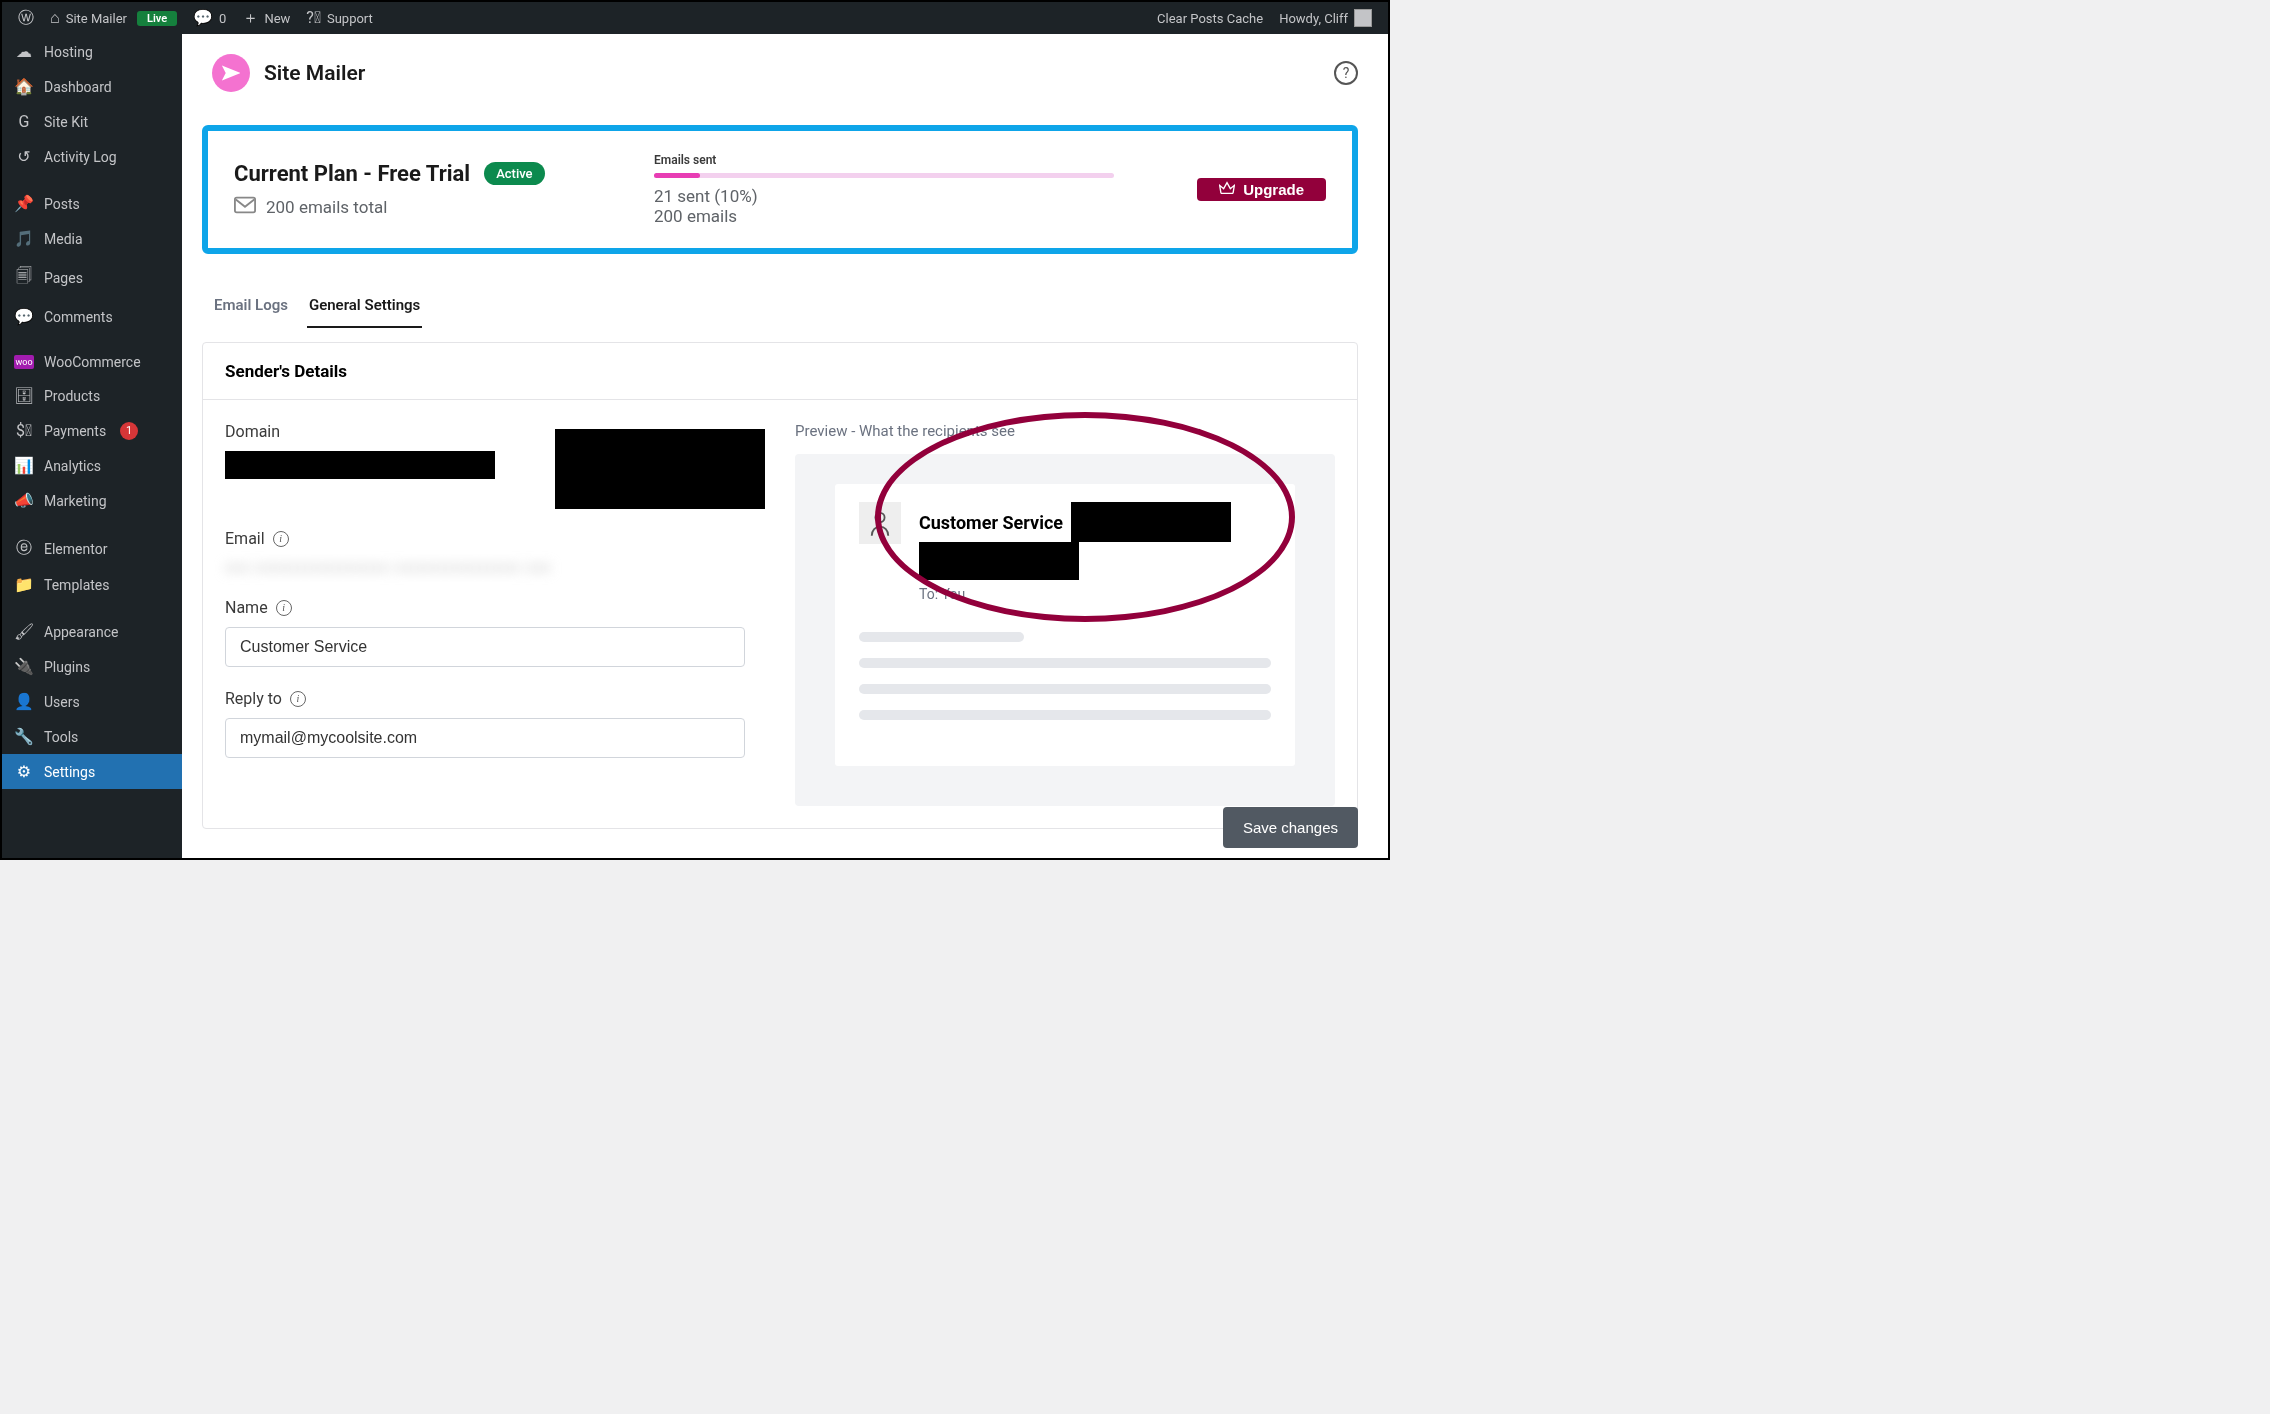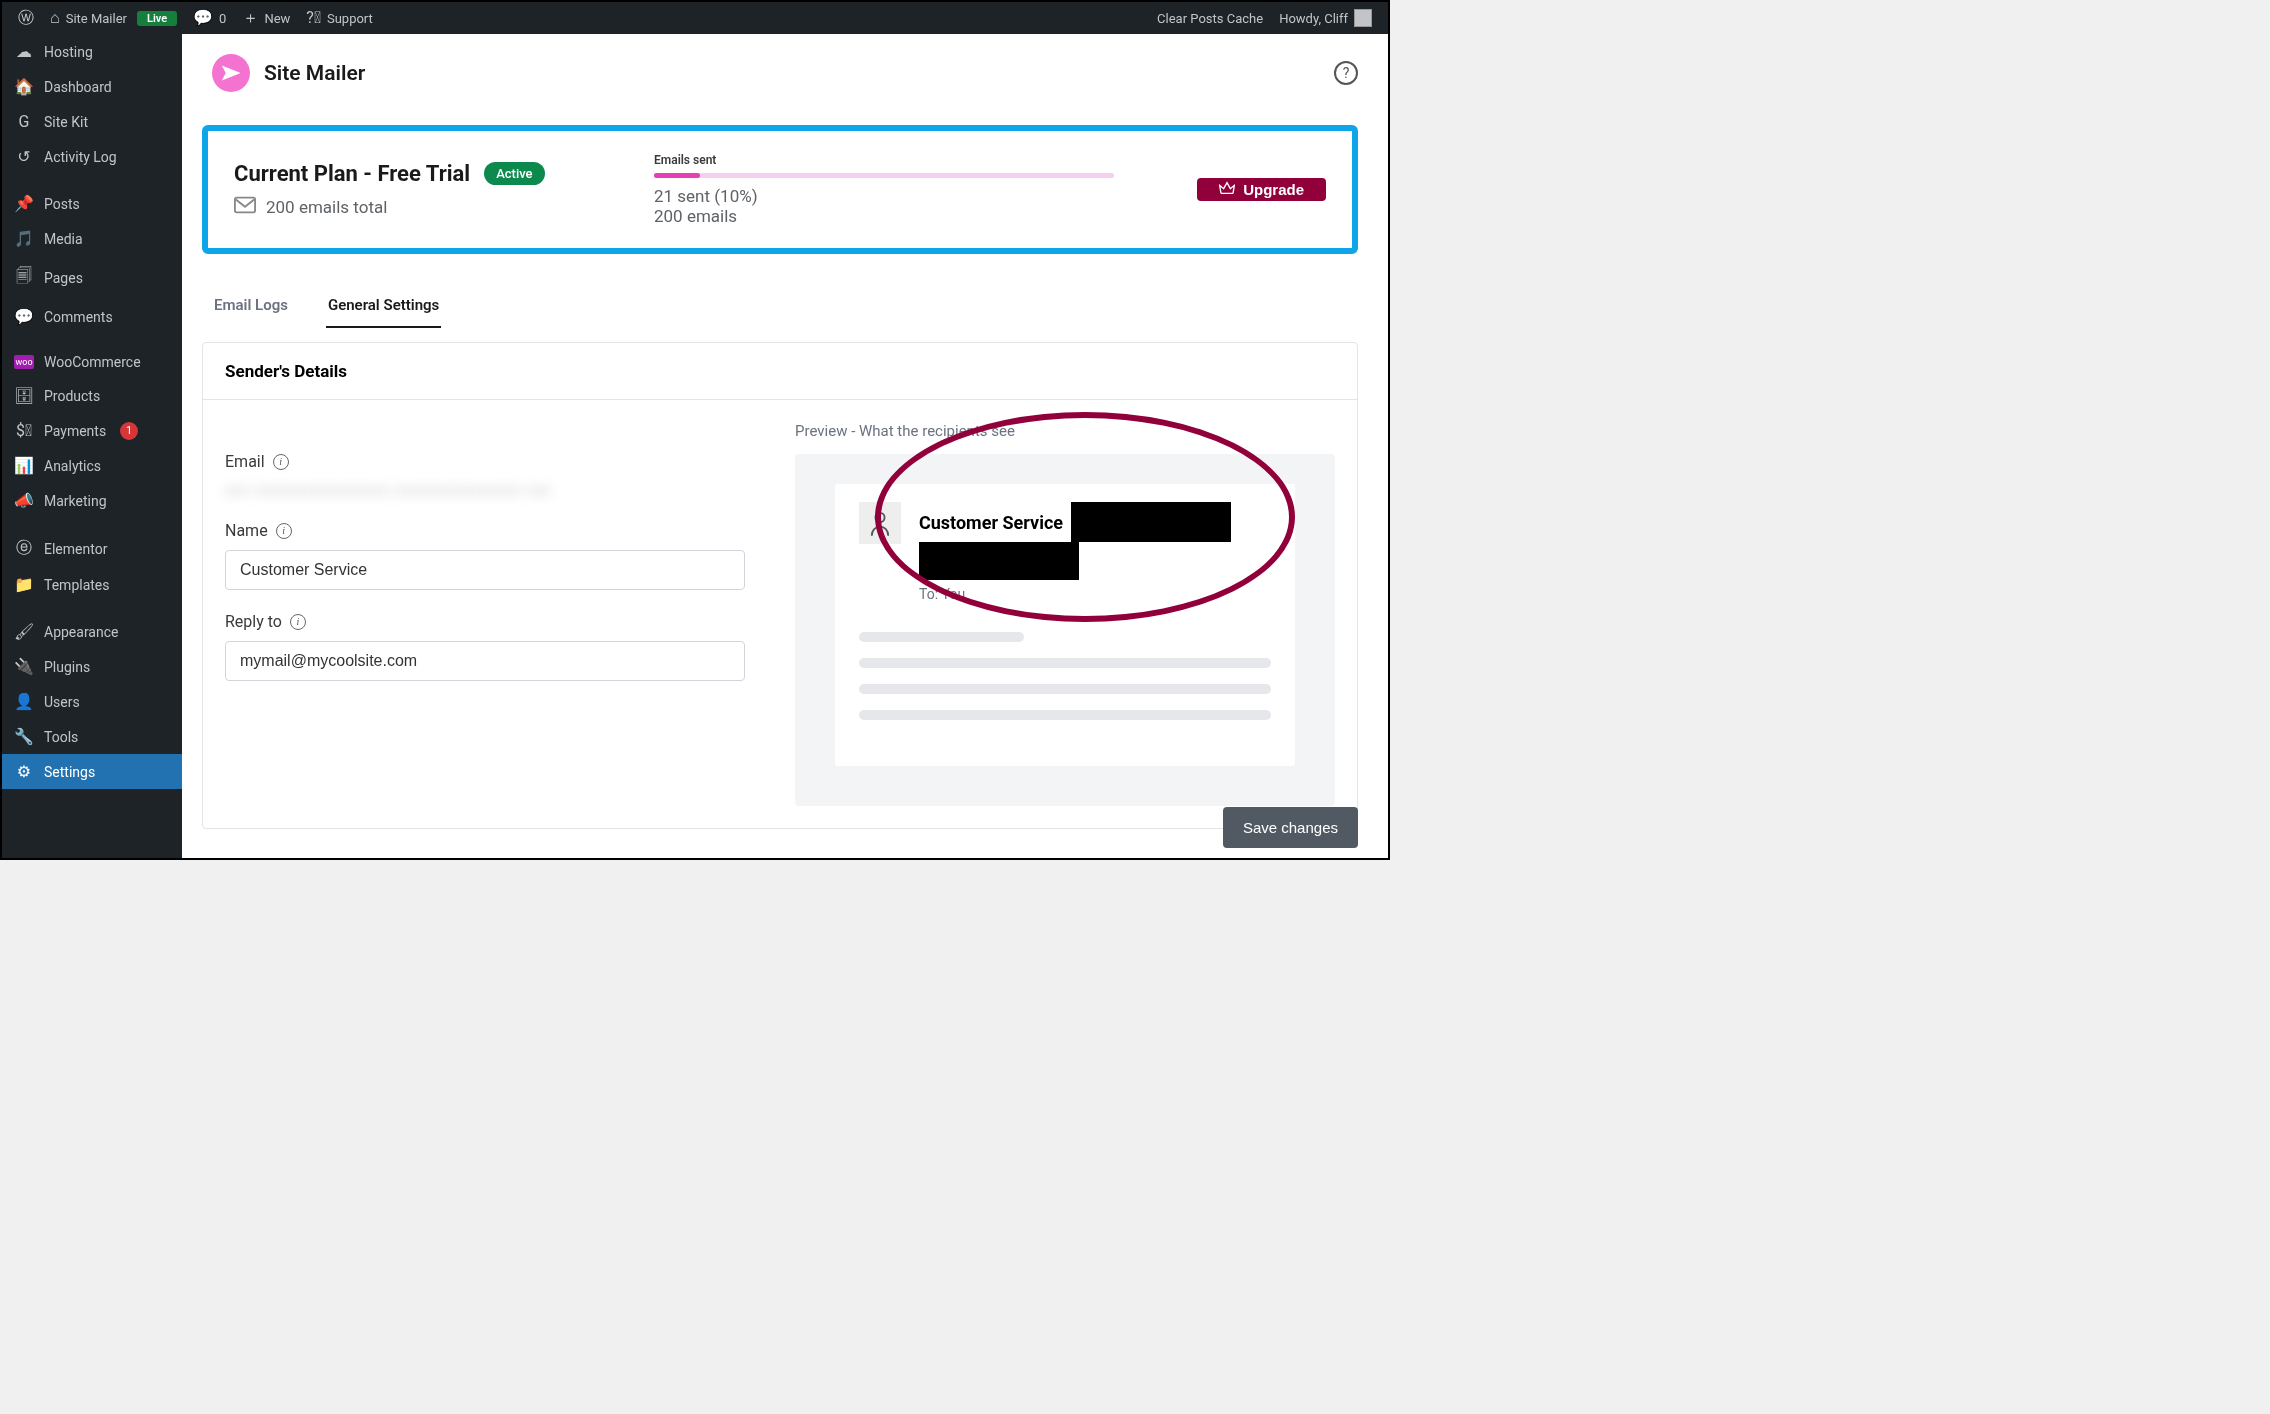--- a/index.html
+++ b/index.html
@@ -36,21 +36,21 @@
   .badge-active { background: #0c8a4e; color: #fff; padding: 4px 12px; border-radius: 14px; font-size: 13px; font-weight: 500; }
   .plan-sub { display: flex; align-items: center; gap: 10px; margin-top: 10px; color: #5f6368; font-size: 17px; }
   .plan-mid { flex: 1; }
   .emsent-label { font-size: 12px; font-weight: 600; color: #3a3a3a; margin-bottom: 6px; }
   .progress { height: 5px; background: #f3d0ee; border-radius: 3px; margin-bottom: 8px; max-width: 460px; position: relative; }
   .progress-fill { height: 100%; background: #e83db4; border-radius: 3px; width: 10%; }
   .emsent-row { display: flex; justify-content: space-between; max-width: 460px; color: #5f6368; font-size: 17px; flex-direction: column; }
   .upgrade-btn { background: #92003b; color: #fff; border: none; padding: 3px 22px; border-radius: 4px; font-size: 15px; font-weight: 600; display: flex; align-items: center; gap: 8px; cursor: pointer; }
   
   
-  .tabs { display: flex; gap: 36px; margin: 0 0 0 30px; align-items: flex-end; }
+  .tabs { display: flex; gap: 17px; margin: 0 0 0 30px; align-items: flex-end; }
   .tab { padding: 12px 2px; font-size: 15px; font-weight: 600; color: #6b7280; cursor: pointer; border-bottom: 2px solid transparent; }
   .tab.active { color: #1a1a1a; border-bottom-color: #1a1a1a; }
   
   
   .settings-panel { margin: 14px 30px 0 20px; border: 1px solid #e4e4e7; border-radius: 4px; }
   .panel-title { font-size: 17px; font-weight: 700; padding: 18px 22px; border-bottom: 1px solid #e4e4e7; }
   .panel-body { display: flex; padding: 22px; gap: 30px; }
   .form-col { flex: 0 0 540px; }
   .preview-col { flex: 1; }
   .fld-label { font-size: 16px; color: #3a3a3a; margin-bottom: 10px; display: flex; align-items: center; gap: 8px; }
@@ -256,20 +256,27 @@
 
   <div class="tabs">
     <div class="tab">Email Logs</div>
     <div class="tab active">General Settings</div>
   </div>
 
   <div class="settings-panel">
     <div class="panel-title">Sender's Details</div>
     <div class="panel-body">
       <div class="form-col">
+        <div class="field-block">
+          <div class="fld-label">Domain</div>
+          <div class="domain-row">
+            <div class="redact-l"></div>
+            <div class="redact-r" style="left:330px;top:-22px;"></div>
+          </div>
+        </div>
         <div class="field-block" style="margin-top:30px;">
           <div class="fld-label">
               <span>Email</span>
               <span class="info-i">i</span>
             </div>
           <div class="blurred">xxx xxxxxxxxxxxxxxxx xxxxxxxxxxxxxxx xxx</div>
         </div>
         <div class="field-block">
           <div class="fld-label">
               <span>Name</span>

